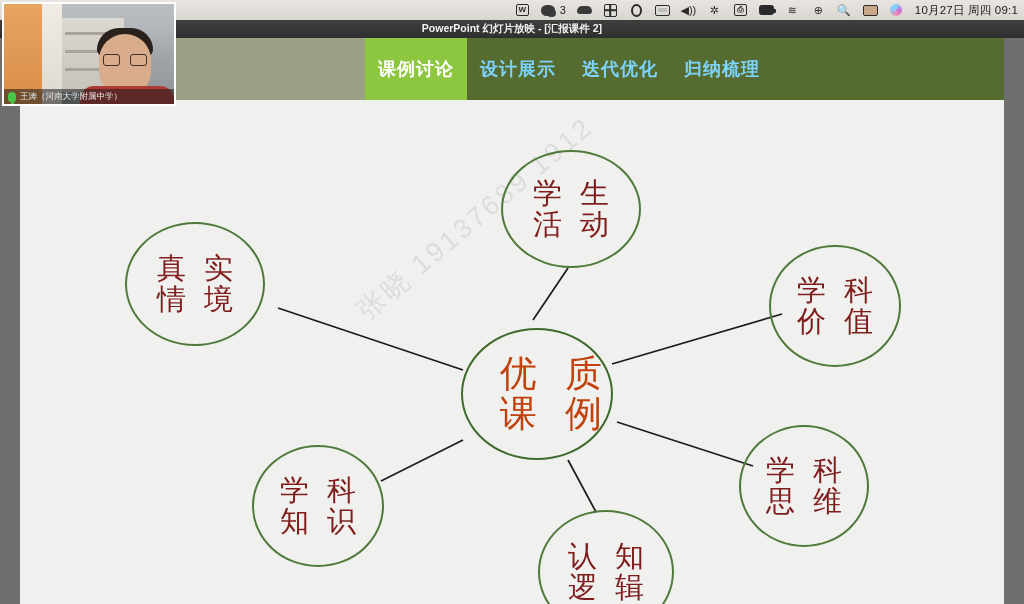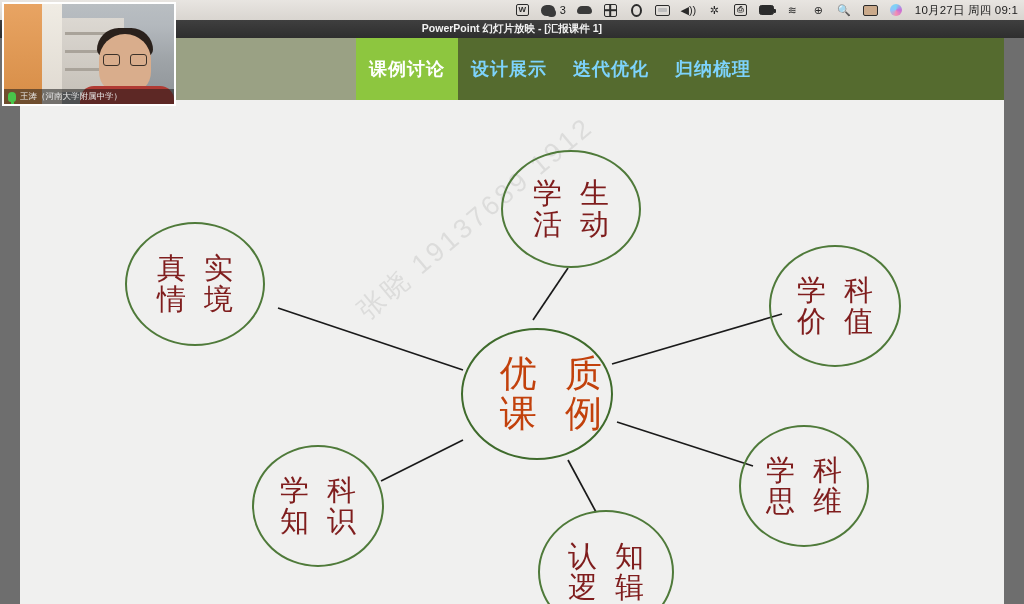--- a/index.html
+++ b/index.html
@@ -61,21 +61,21 @@
     z-index:10;
   }
   .slide{
     position:absolute; left:20px; top:0; width:984px; height:566px;
     background:#f0f0ef;
     overflow:hidden;
   }
 
   
   .ribbon{
-    position:absolute; left:3px; top:0; width:984px; height:62px;
+    position:absolute; left:12px; top:0; width:984px; height:62px;
     background:#556b2f;
     display:flex; align-items:stretch;
   }
   .ribbon-spacer{ flex:0 0 333px; background:#9aa184; }
   .tabs{ display:flex; align-items:stretch; }
   .tab{
     display:flex; align-items:center; justify-content:center;
     padding:0 13px;
     font-size:18px; font-weight:bold; letter-spacing:1px;
     color:#7dd3fc; white-space:nowrap;
@@ -196,21 +196,21 @@
         <span class="printer"></span>
       </span>
     <span class="mb-ico">
         <span class="siri"></span>
       </span>
     <span class="mb-clock">10月27日 周四 09:1</span>
   </div>
 </div>
 
 <div class="titlebar">
-  <span>PowerPoint 幻灯片放映 - [汇报课件 1]</span>
+  <span>PowerPoint 幻灯片放映 - [汇报课件 2]</span>
 </div>
 
 <div class="stage">
   <div class="slide">
 
     <div class="ribbon">
       <div class="ribbon-spacer"></div>
       <div class="tabs">
         <div class="tab active">课例讨论</div>
         <div class="tab">设计展示</div>

